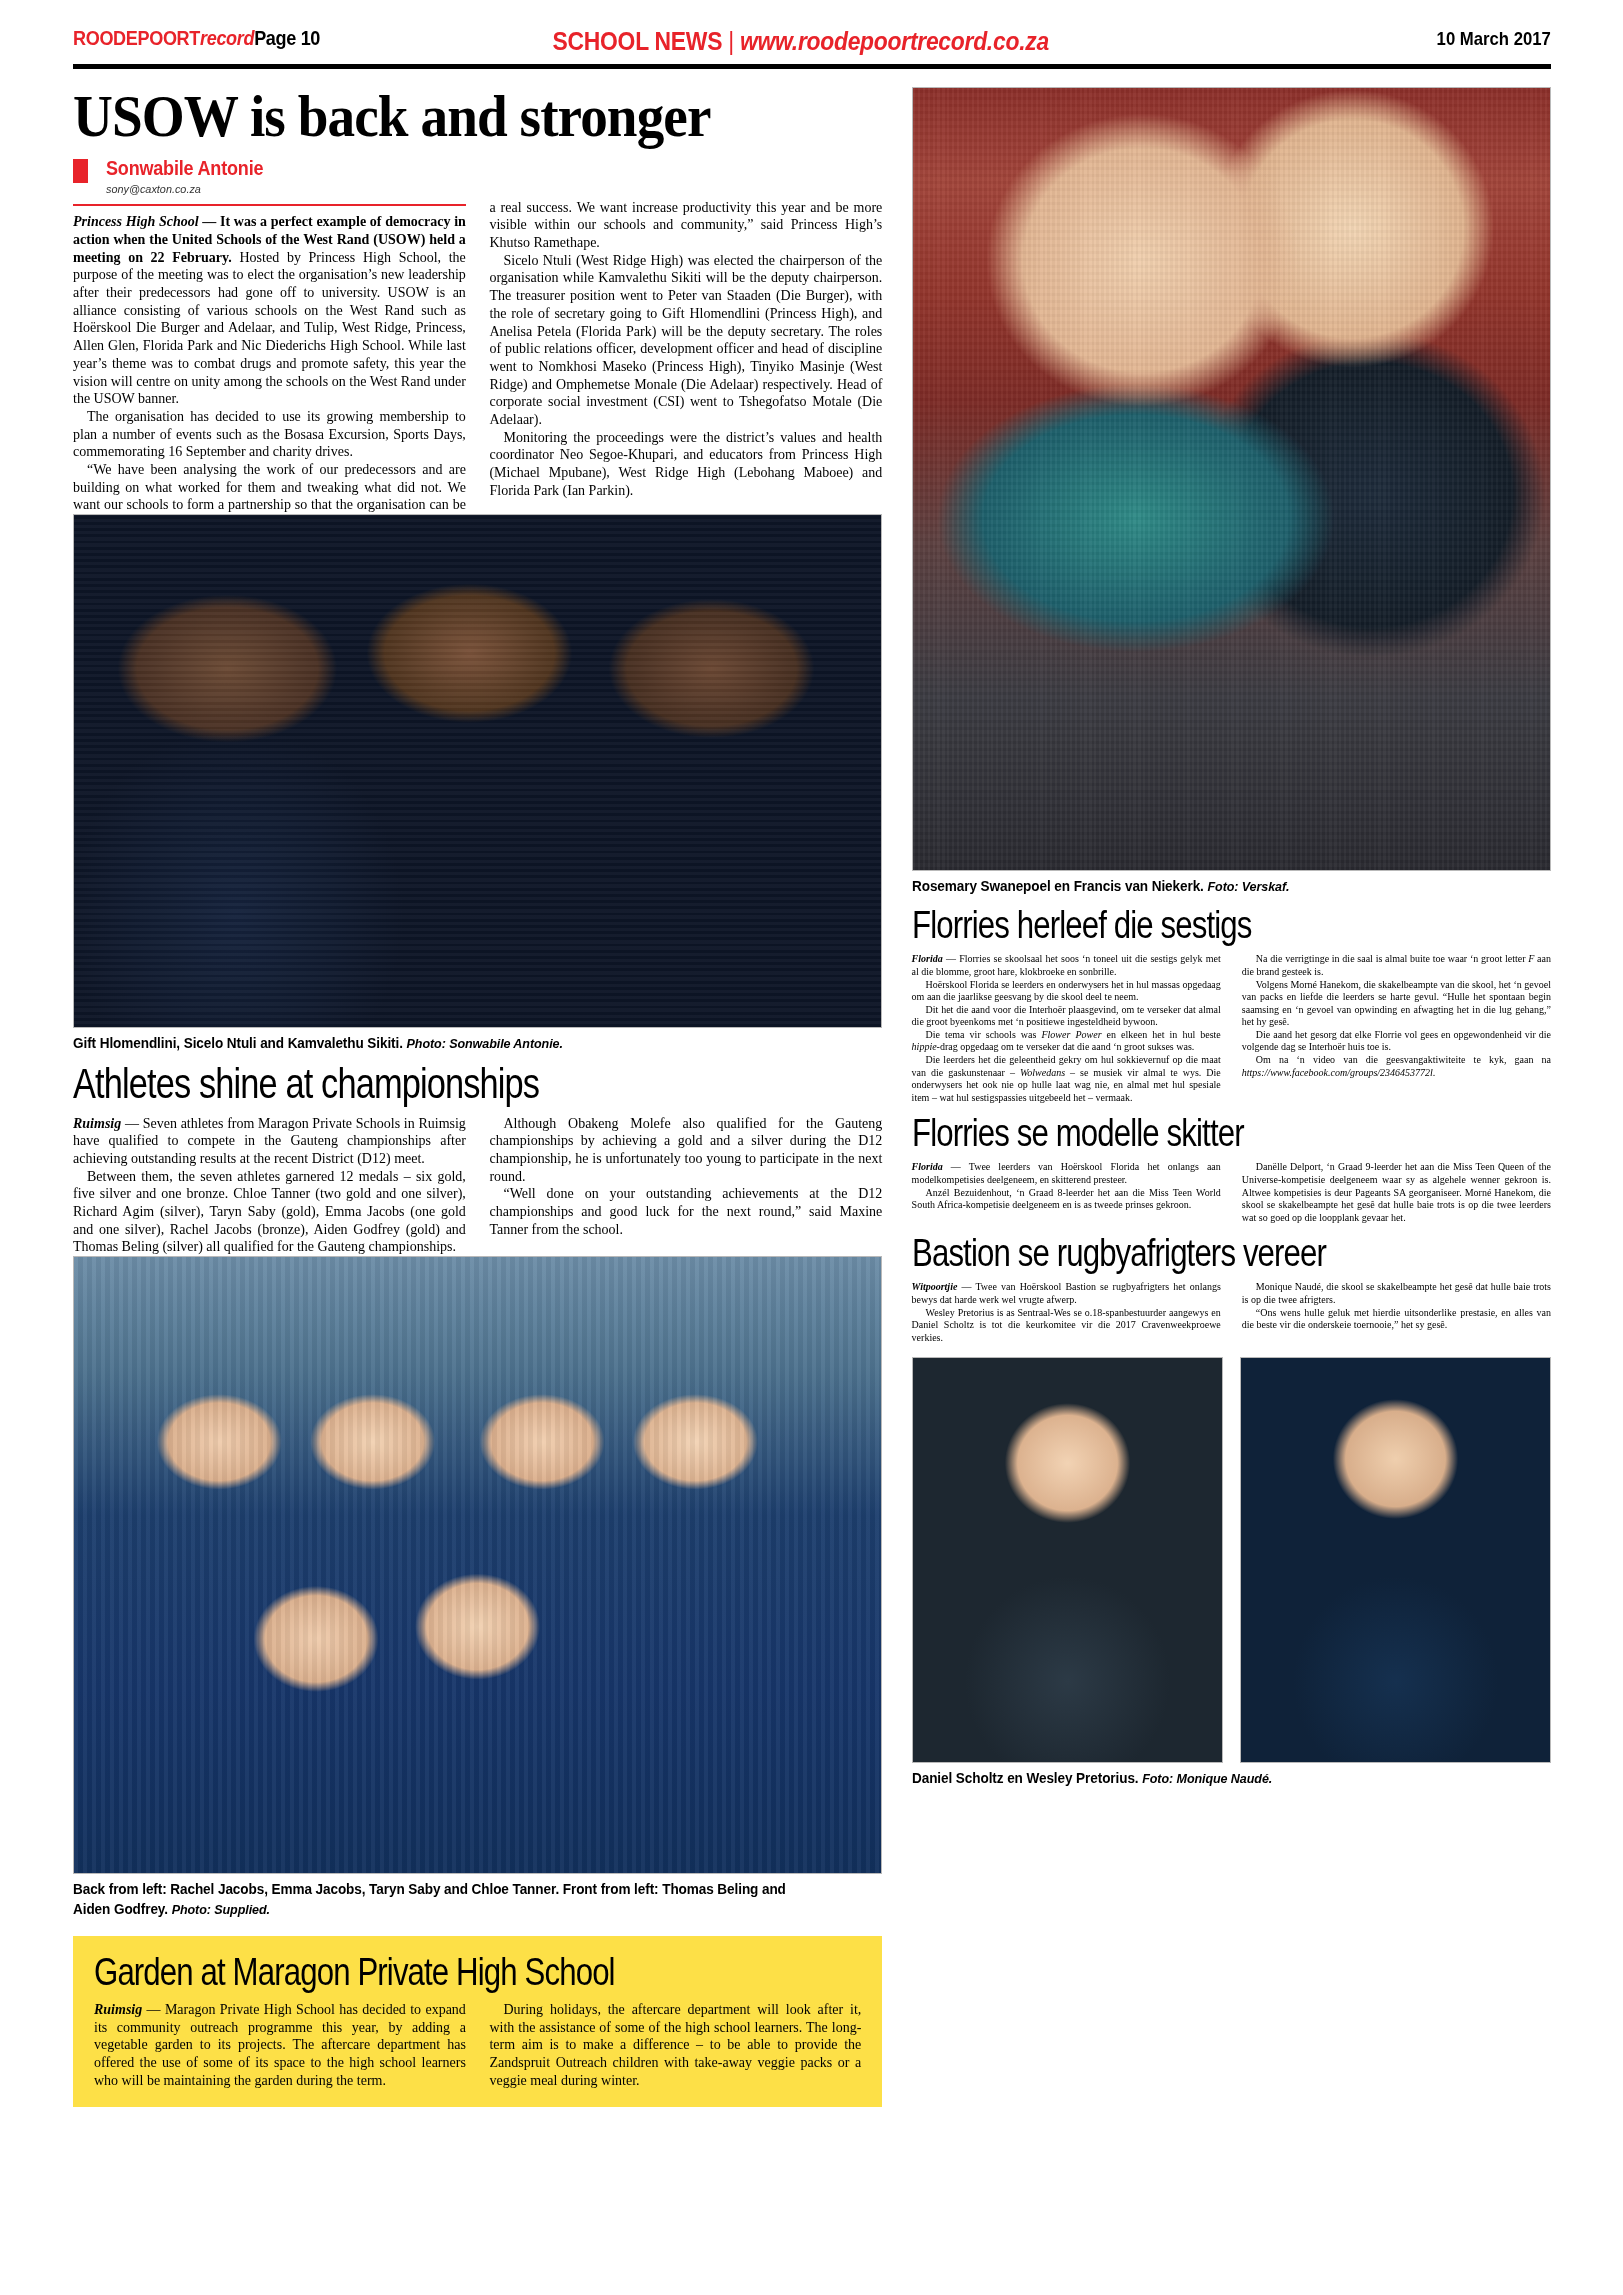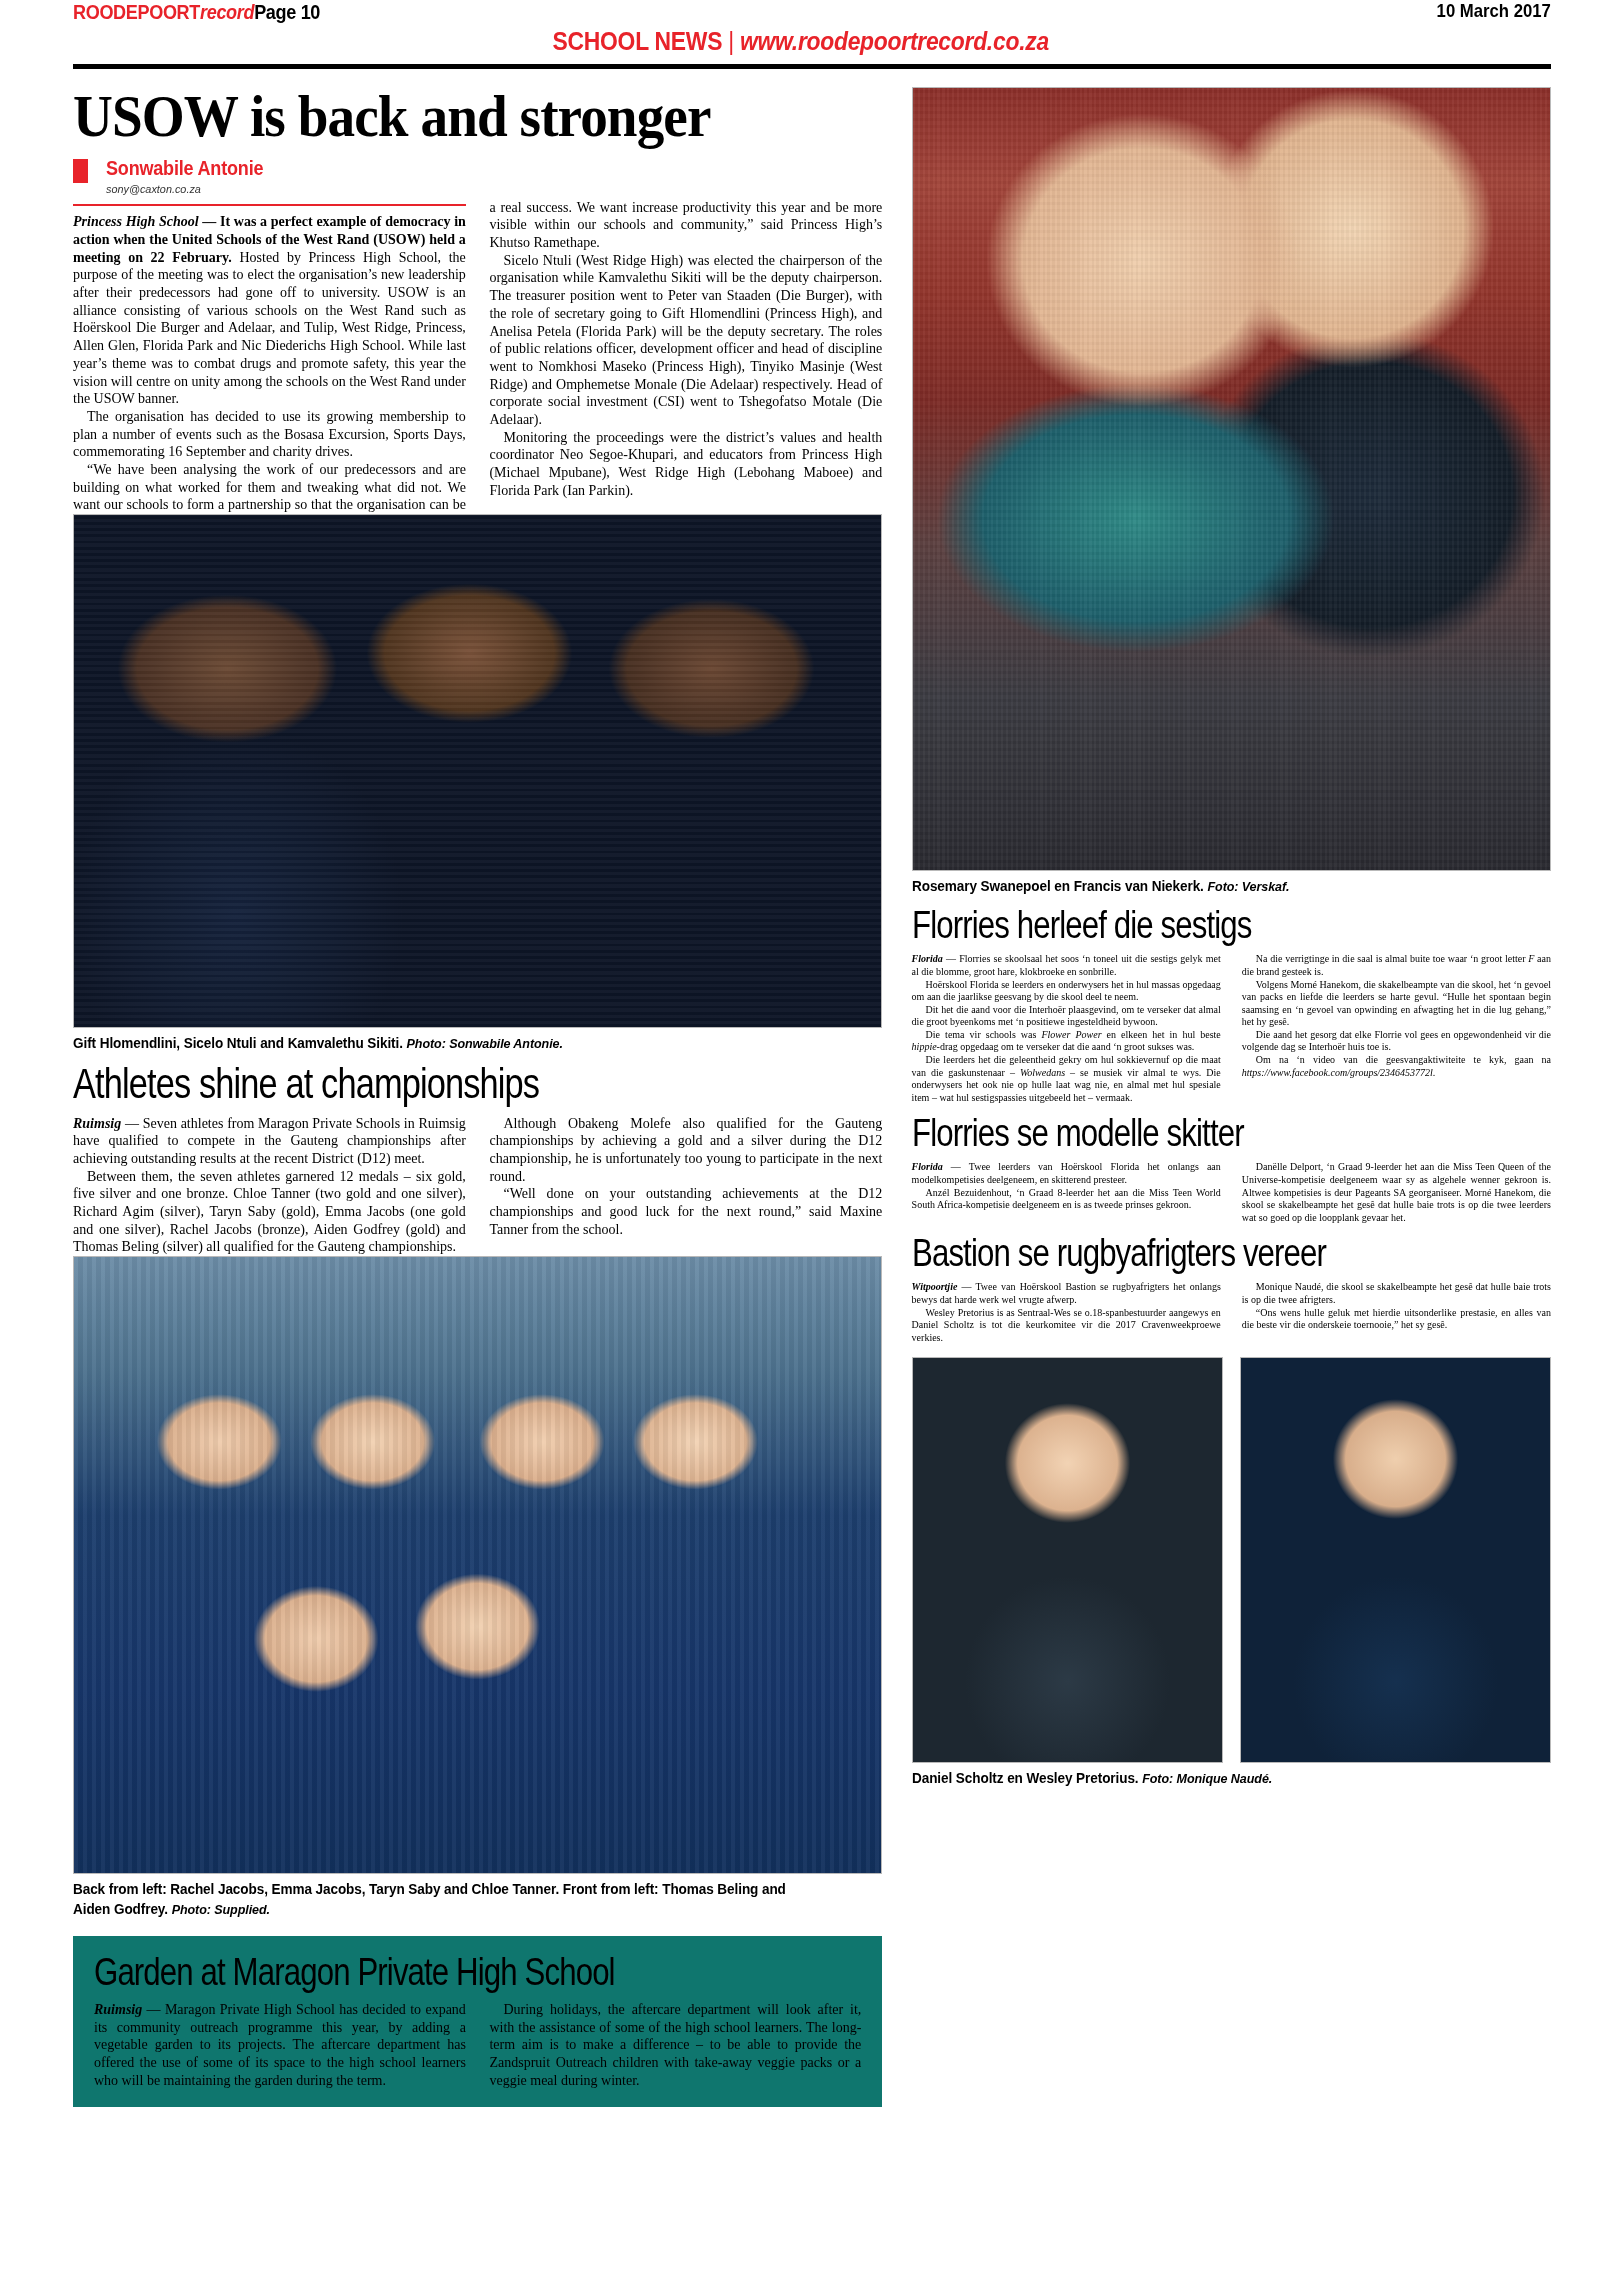--- a/index.html
+++ b/index.html
@@ -15,20 +15,21 @@
     height: 2295px;
     background: #ffffff;
     padding: 0 73px;
   }
 
   
   .masthead {
     position: relative;
     height: 64px;
     display: flex;
+    align-items: flex-end;
     padding-bottom: 14px;
   }
   .mast-left {
     font-family: "Liberation Sans", sans-serif;
     font-size: 21px;
     font-weight: 700;
     letter-spacing: -0.4px;
     white-space: nowrap;
     transform: scaleX(0.86);
     transform-origin: left bottom;
@@ -167,21 +168,21 @@
     line-height: 1.32;
     letter-spacing: -0.1px;
     margin: 6.2px 0 2.8px;
     transform: scaleX(0.93);
     transform-origin: left top;
   }
   .caption .credit { font-style: italic; font-size: 13.5px; }
 
   
   .shadebox {
-    background: #0f766e;
+    background: #fde047;
     padding: 16.7px 21px 18px;
     margin-top: 16.7px;
   }
   .shadebox .hl-sans { margin-top: 0; }
 
   
   .ph-women {
     height: 784px;
     background:
       radial-gradient(ellipse 34% 26% at 36% 22%, #f0cfae 0%, #e2b693 55%, rgba(226,182,147,0) 72%),

